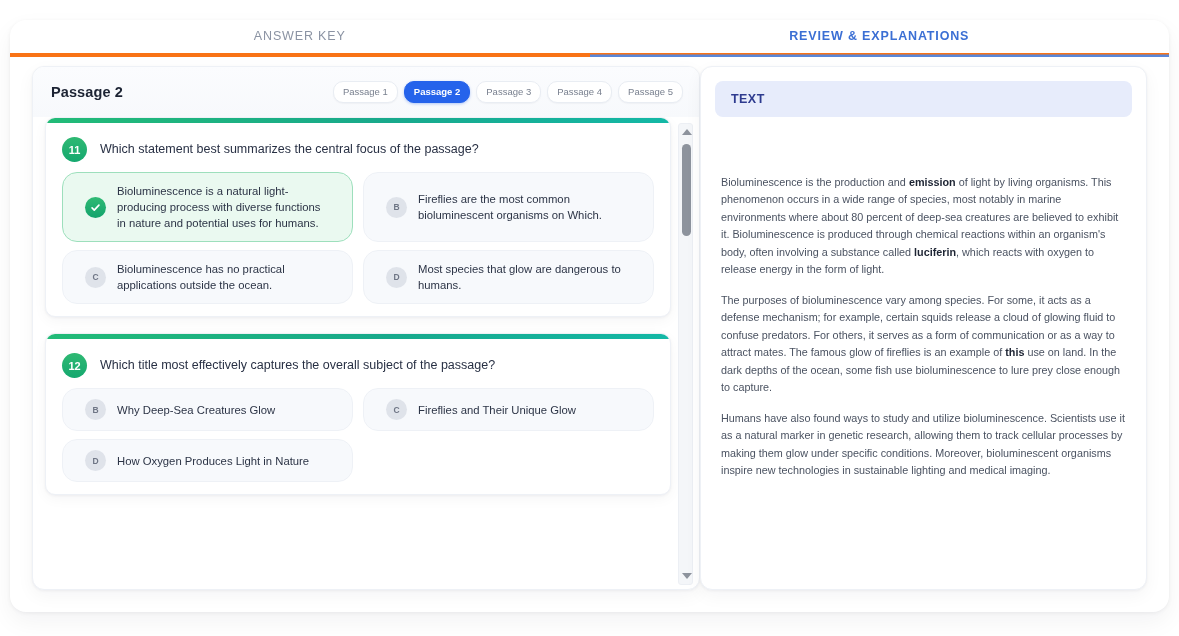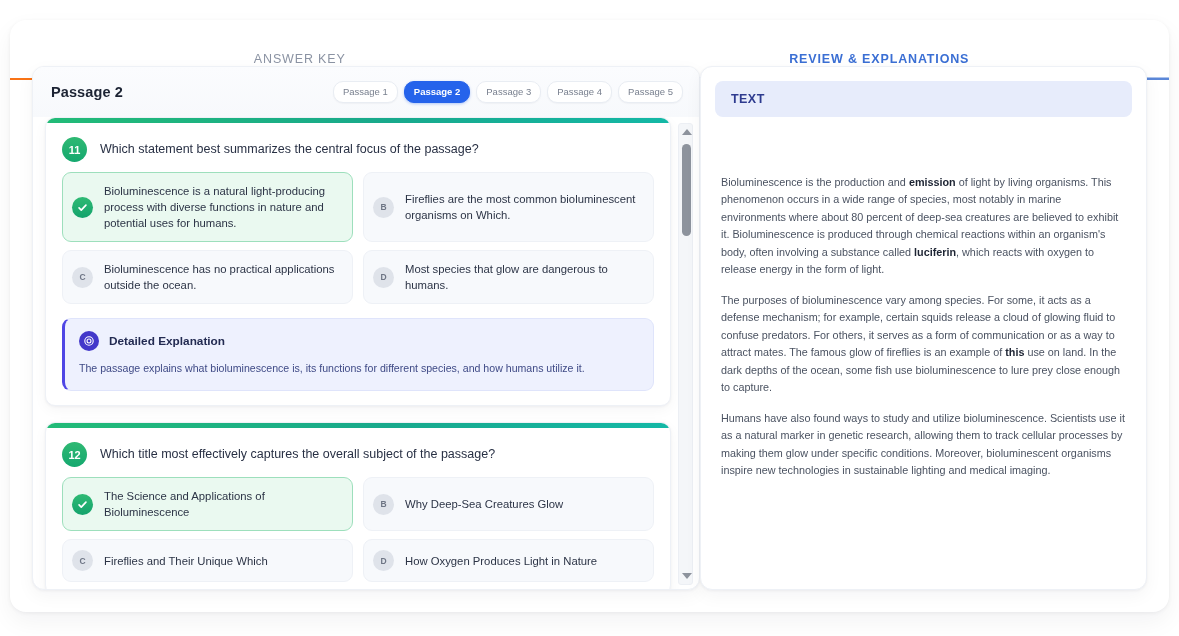--- a/index.html
+++ b/index.html
@@ -19,24 +19,24 @@
     position: absolute;
     left: 10px; top: 20px;
     width: 1159px; height: 592px;
     background: #ffffff;
     border-radius: 16px;
     box-shadow: 0 1px 4px rgba(16,24,40,0.06), 0 10px 24px rgba(16,24,40,0.05);
   }
   
   .tabs {
     position: absolute;
-    left: 10px; top: 38px;
+    left: 10px; top: 15px;
     width: 1159px; height: 42px;
     display: flex;
-    border-bottom: 2px solid #f97316;
+    border-bottom: 4px solid #f97316;
   }
   .tab {
     flex: 1 1 50%;
     display: flex;
     align-items: center;
     justify-content: center;
     font-size: 12.5px;
     letter-spacing: 0.85px;
     color: #8b93a3;
     font-weight: 500;
@@ -158,22 +158,22 @@
     gap: 8px 10px;
     padding: 0 16px 12px 16px;
   }
   .opt {
     width: calc(50% - 5px);
     display: flex;
     align-items: center;
     gap: 11px;
     background: #f7f9fc;
     border: 1px solid #eef1f6;
-    border-radius: 9px;
-    padding: 10px 9px;
+    border-radius: 15px;
+    padding: 10px 22px;
     min-height: 42px;
     cursor: pointer;
   }
   .opt.correct {
     background: #eaf9f0;
     border-color: #9ddfbc;
   }
   .opt-badge {
     width: 21px; height: 21px;
     flex: 0 0 21px;
@@ -353,56 +353,36 @@
               </div>
               <div class="opt">
                 <div class="opt-badge">C</div>
                 <div class="opt-text">Bioluminescence has no practical applications outside the ocean.</div>
               </div>
               <div class="opt">
                 <div class="opt-badge">D</div>
                 <div class="opt-text">Most species that glow are dangerous to humans.</div>
               </div>
             </div>
-            <div class="expl">
-              <div class="expl-head">
-                <div class="expl-icon">
-                  <svg viewBox="0 0 16 16" fill="none" stroke="#ffffff" stroke-width="1.5">
-                      <circle cx="8" cy="8" r="5.6"></circle>
-                      <circle cx="8" cy="8" r="2.6"></circle>
-                    </svg>
-                </div>
-                <div class="expl-title">Detailed Explanation</div>
-              </div>
-              <div class="expl-body">The passage explains what bioluminescence is, its functions for different species, and how humans utilize it.</div>
-            </div>
           </div>
 
           <div class="q-card">
             <div class="q-accent"></div>
             <div class="q-head">
               <div class="q-num">12</div>
               <div class="q-text">Which title most effectively captures the overall subject of the passage?</div>
             </div>
             <div class="options">
-              <div class="opt correct">
-                <div class="opt-badge">
-                  <svg viewBox="0 0 16 16" fill="none" stroke="#ffffff" stroke-width="2.4" stroke-linecap="round" stroke-linejoin="round">
-                      <path d="M3 8.6l3.2 3.2L13 4.6"></path>
-                    </svg>
-                </div>
-                <div class="opt-text">The Science and Applications of Bioluminescence</div>
-              </div>
               <div class="opt">
                 <div class="opt-badge">B</div>
                 <div class="opt-text">Why Deep-Sea Creatures Glow</div>
               </div>
               <div class="opt">
                 <div class="opt-badge">C</div>
-                <div class="opt-text">Fireflies and Their Unique Which</div>
+                <div class="opt-text">Fireflies and Their Unique Glow</div>
               </div>
               <div class="opt">
                 <div class="opt-badge">D</div>
                 <div class="opt-text">How Oxygen Produces Light in Nature</div>
               </div>
             </div>
 
           </div>
 
         </div>

